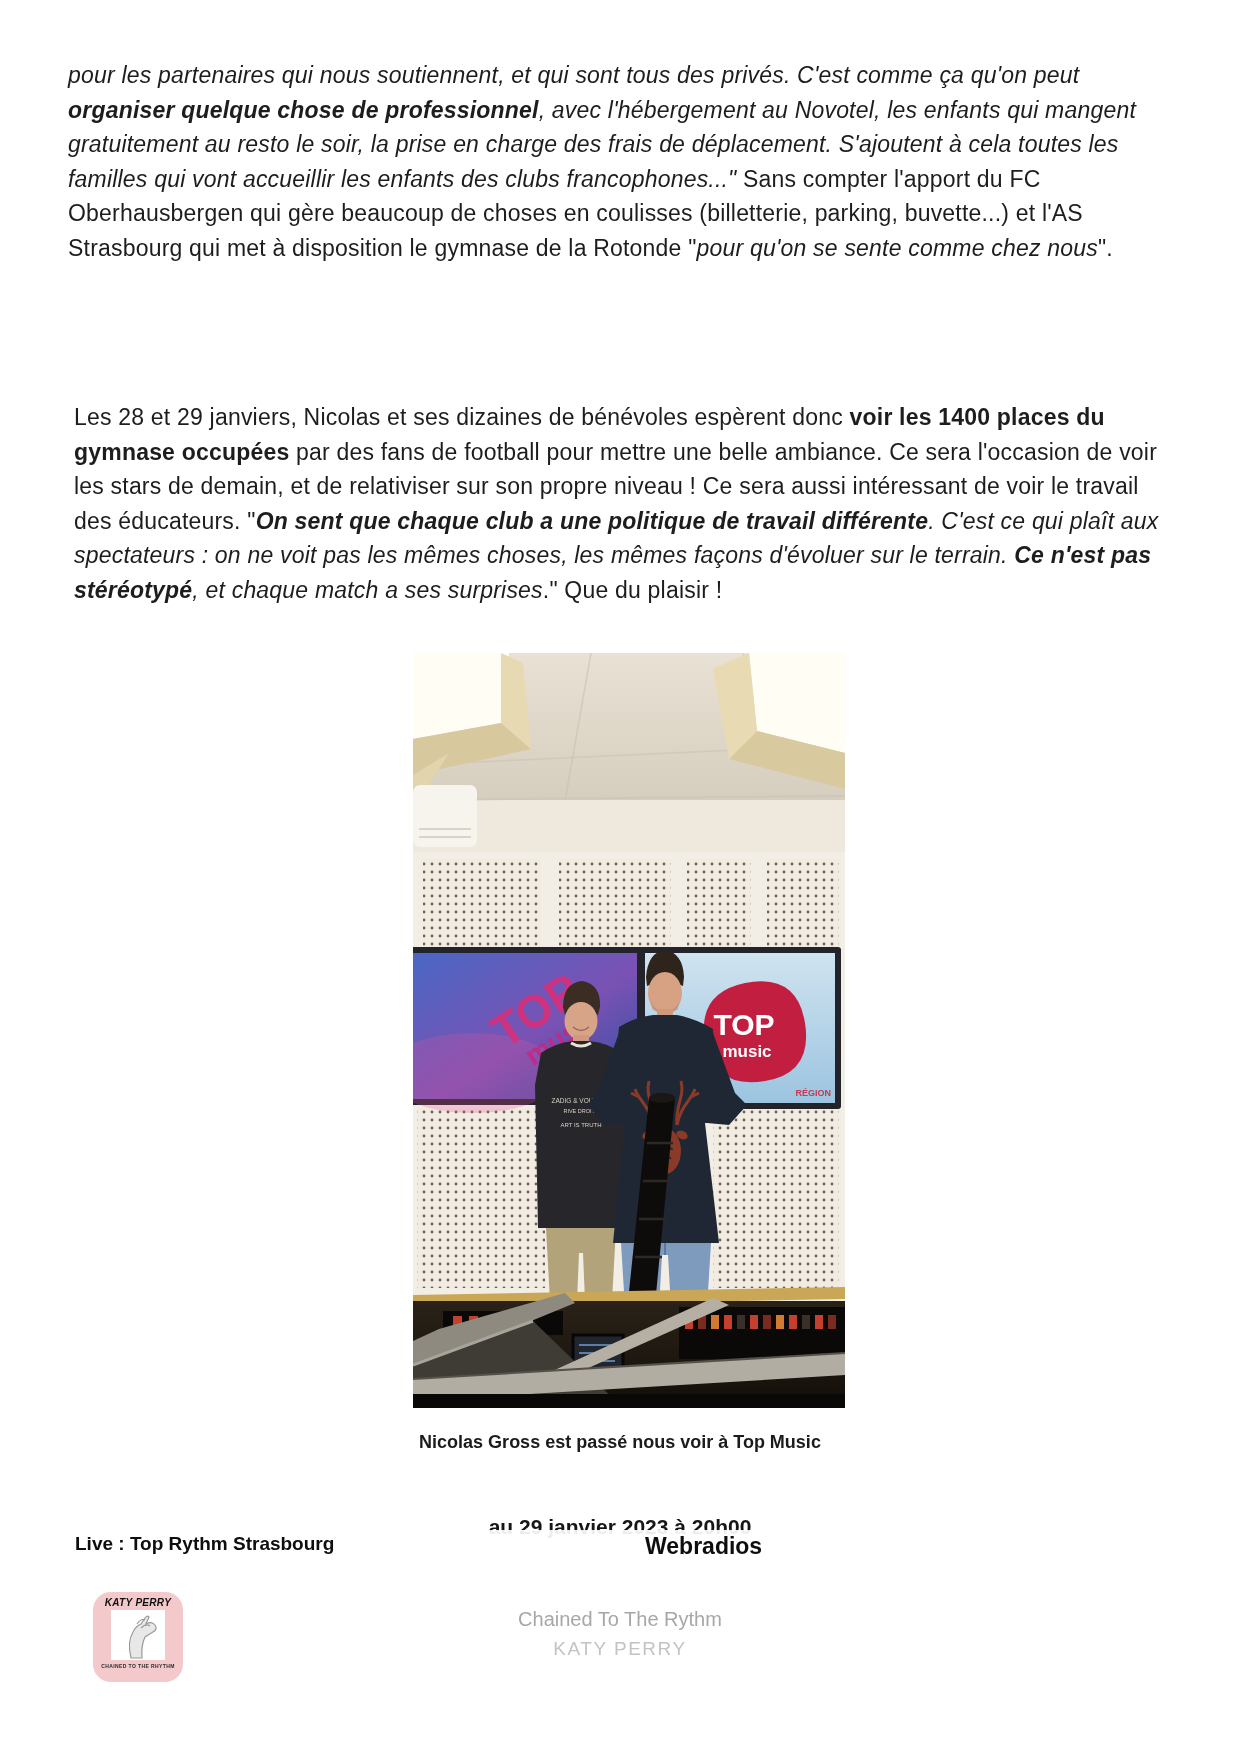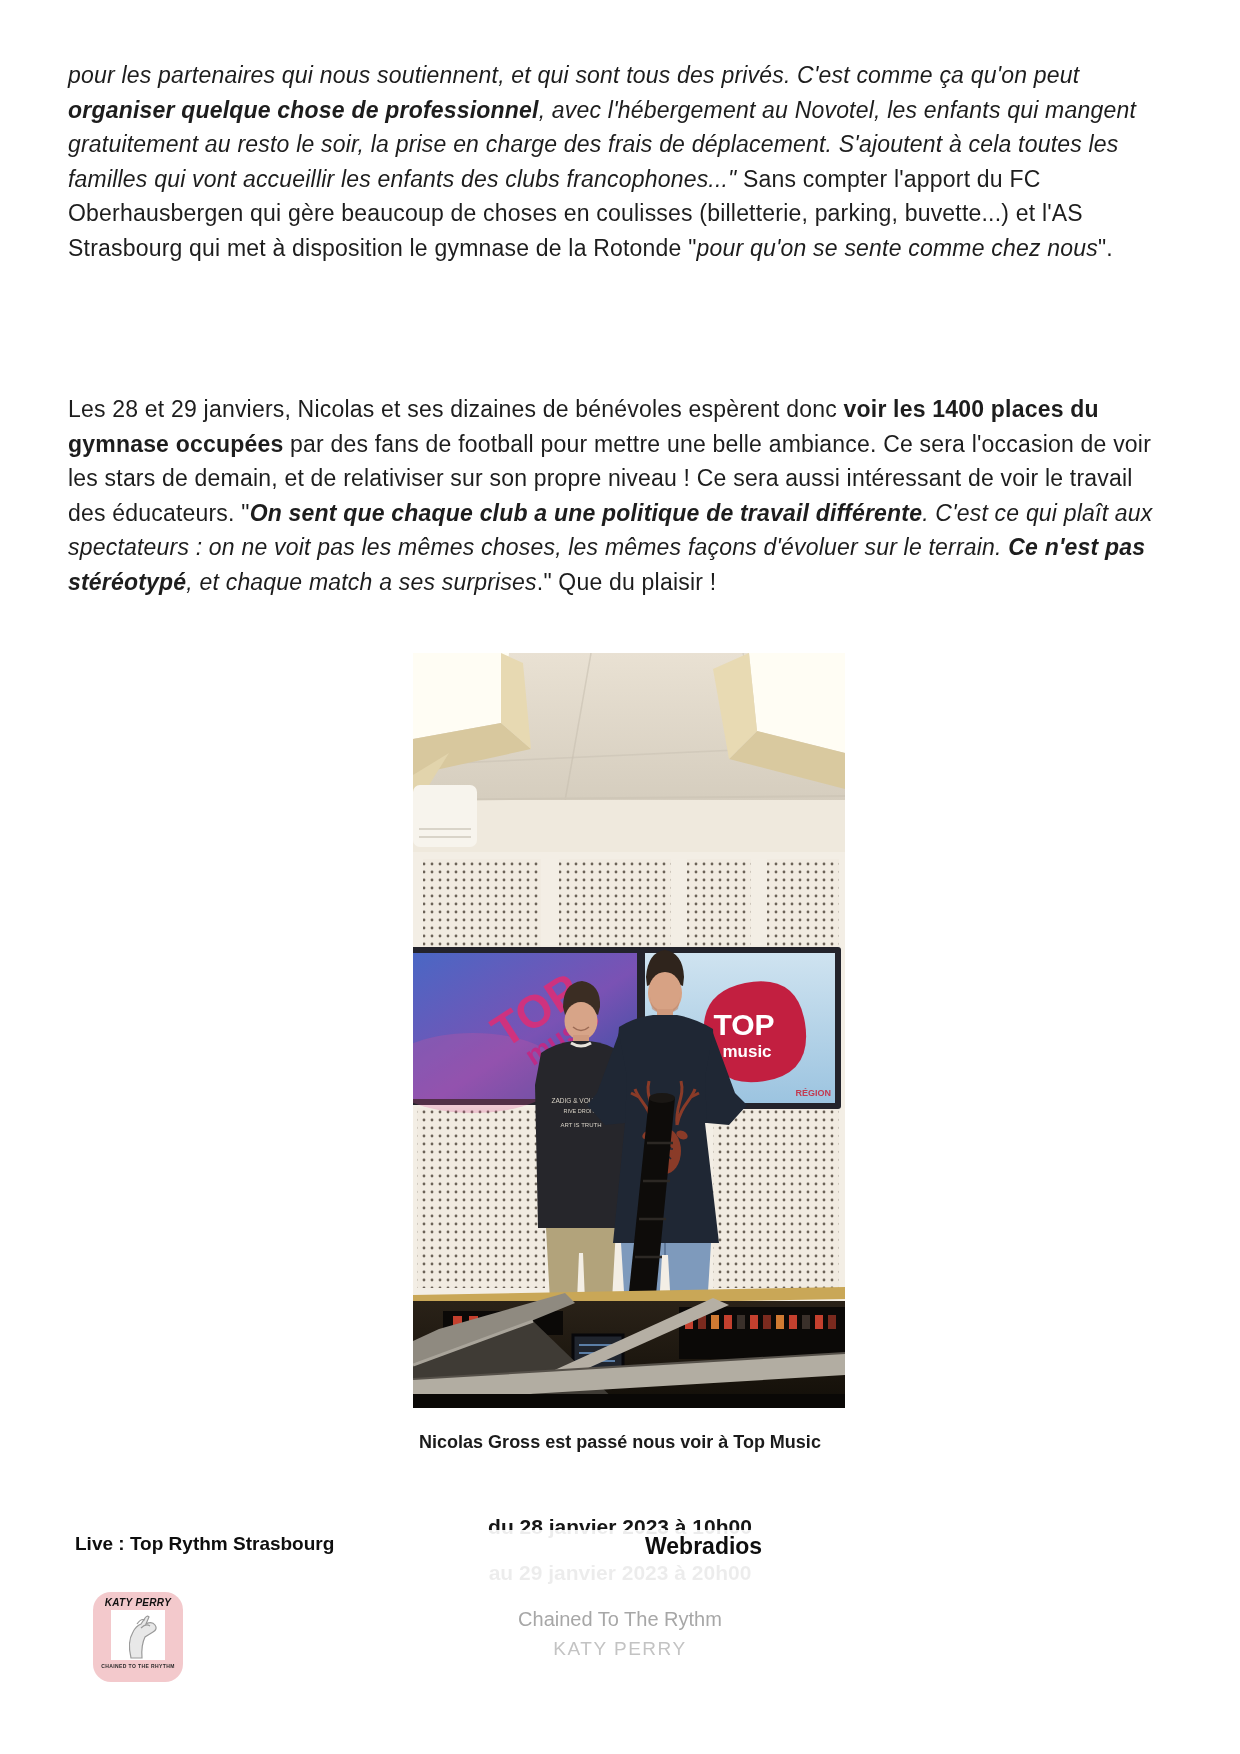--- a/index.html
+++ b/index.html
@@ -4,21 +4,21 @@
 <style>
   html,body{margin:0;padding:0;background:#fff;}
   .page{position:relative;width:1240px;height:1754px;background:#ffffff;overflow:hidden;
         font-family:"Liberation Sans",sans-serif;color:#1d1d1d;}
   .para{position:absolute;left:68px;width:1106px;font-size:23px;line-height:34.5px;letter-spacing:.2px;}
   .seg-rg{font-style:normal;font-weight:400;}
   .seg-it{font-style:italic;font-weight:400;}
   .seg-b{font-style:normal;font-weight:700;}
   .seg-bi{font-style:italic;font-weight:700;}
   .p1{top:58px;}
-  .p2{top:392px;}
+  .p2{top:400px;margin-left:6px;}
   .figure{position:absolute;left:413px;top:653px;width:432px;height:755px;}
   .caption{position:absolute;top:1432px;left:0;width:100%;text-align:center;
            font-size:18px;font-weight:700;color:#1b1b1b;}
   .dates{position:absolute;top:1504px;left:0;width:100%;text-align:center;
          font-size:21px;font-weight:700;line-height:46px;color:#161616;}
   .player{position:absolute;left:0;top:1530px;width:1240px;height:224px;
           background:rgba(255,255,255,0.92);}
   .live{position:absolute;left:75px;top:3px;font-size:19px;font-weight:700;color:#0e0e0e;cursor:pointer;}
   .webradios{position:absolute;left:645px;top:3px;font-size:23px;font-weight:700;color:#0e0e0e;cursor:pointer;}
   .artwork{position:absolute;left:93px;top:62px;width:90px;height:90px;border-radius:18px;
@@ -198,21 +198,20 @@
         <polygon points="0,726 432,700 432,722 0,748" fill="#b2ada2"></polygon>
         <path d="M0,726 L432,700" stroke="#56514a" stroke-width="2" fill="none"></path>
         <rect x="0" y="741" width="432" height="14" fill="#0a0806"></rect>
       </g>
     </svg>
   </div>
 
   <div class="caption">Nicolas Gross est passé nous voir à Top Music</div>
 
   <div class="dates">
-    <div>du 28 janvier 2023 à 10h00</div>
     <div>au 29 janvier 2023 à 20h00</div>
   </div>
 
   <div class="player">
     <div class="live">Live : Top Rythm Strasbourg</div>
     <div class="webradios">Webradios</div>
 
     <div class="artwork">
       <div class="art-artist">KATY PERRY</div>
       <div class="art-img">

